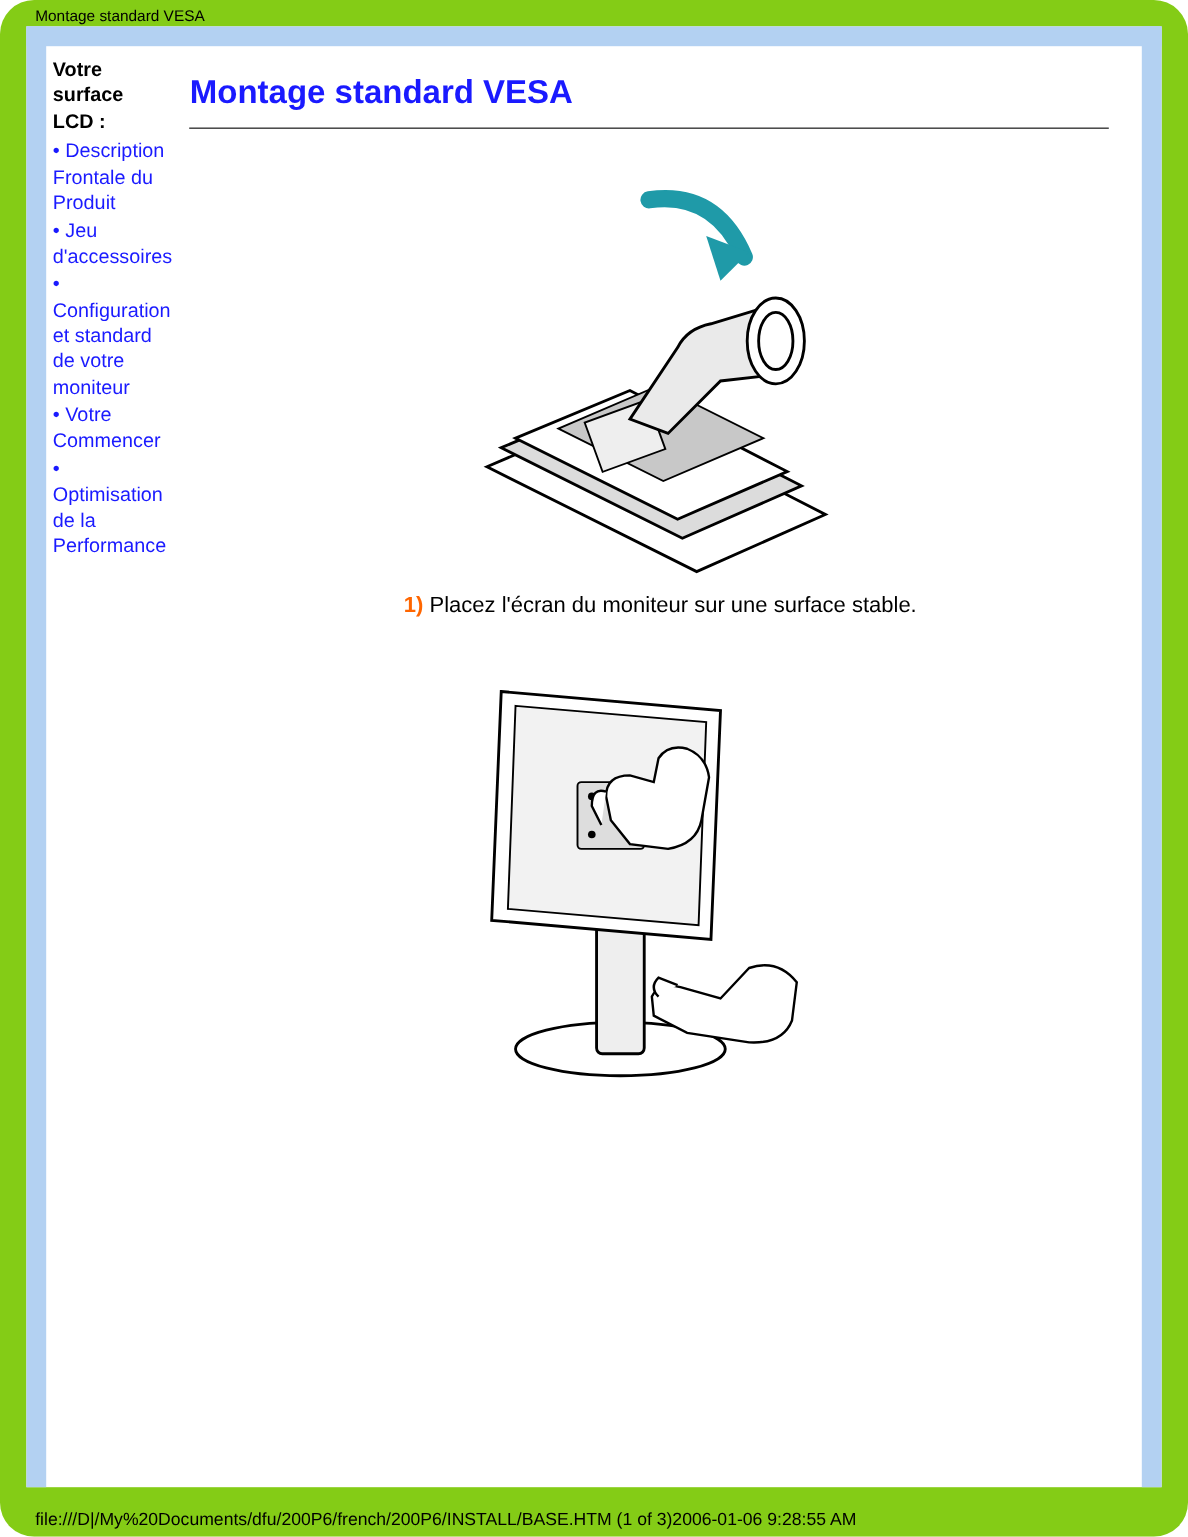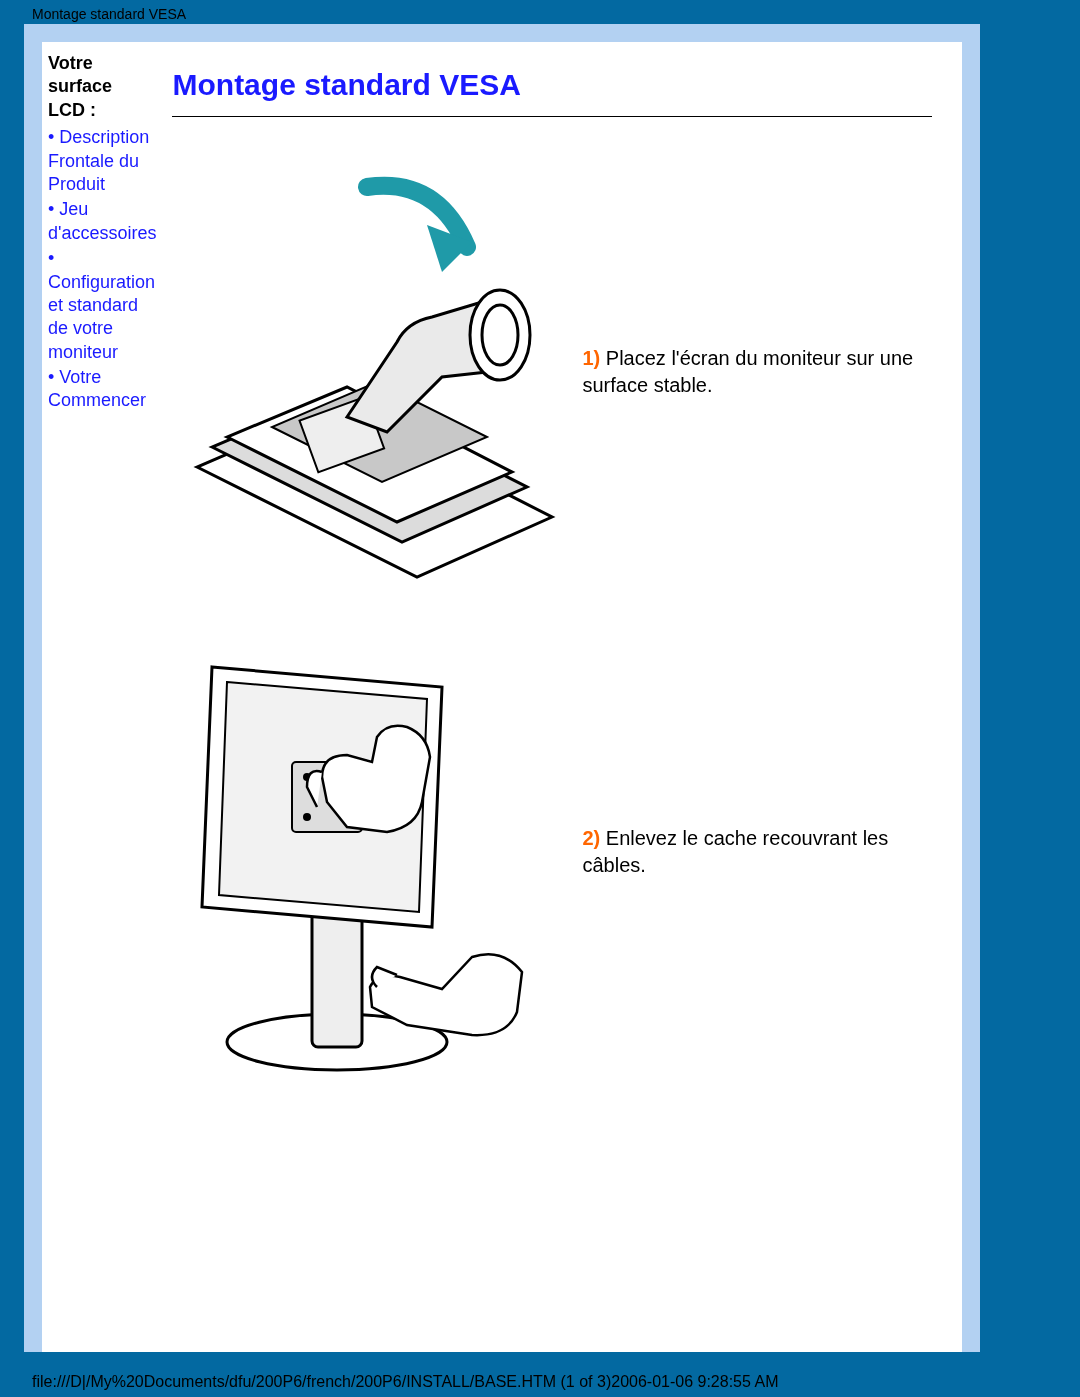--- a/index.html
+++ b/index.html
@@ -1,30 +1,30 @@
 <!DOCTYPE html>
 <html><head>
 <meta charset="utf-8">
 <style>
   html,body{margin:0;padding:0;background:#fff;font-family:Arial,Helvetica,sans-serif;}
-  .page{width:1080px;height:1397px;position:relative;background:#0369a1;}
+  .page{width:1080px;height:1397px;position:relative;background:#84cc16;border-radius:31px;}
   .header-title{position:absolute;left:32px;top:6px;font-size:14px;color:#000;}
-  .outer-frame{position:absolute;left:24px;top:24px;width:956px;height:1328px;
+  .outer-frame{position:absolute;left:24px;top:24px;width:1032px;height:1328px;
     border-left:18px solid #b3d1f2;border-top:18px solid #b3d1f2;border-right:18px solid #b3d1f2;
     box-sizing:border-box;background:#fff;}
   .inner{display:flex;flex-direction:row;width:100%;height:100%;}
   .sidebar{flex:0 0 120px;padding:10px 6px 0 6px;box-sizing:border-box;font-size:18px;line-height:1.3;}
   .sidebar-title{font-weight:bold;color:#000;margin-bottom:4px;}
   .bullet{color:#1a1aff;margin-top:2px;}
   .bullet .dot{color:#1a1aff;}
   .bullet a{color:#1a1aff;text-decoration:none;}
   .main{flex:1;padding:10px 30px 0 10px;box-sizing:border-box;}
   .main-title{color:#1a1aff;font-size:30px;font-weight:bold;margin:16px 0 14px 0;}
   hr.rule{border:none;border-top:1px solid #000;margin:0 0 30px 0;}
-  .step-row{display:flex;flex-direction:row;align-items:center;margin-bottom:30px;}
+  .step-row{display:flex;flex-direction:column;align-items:center;margin-bottom:30px;}
   .step-img{flex:0 0 390px;height:450px;box-sizing:border-box;background:#fff;
     display:flex;align-items:center;justify-content:center;}
   .step-img svg{width:100%;height:100%;}
   .step-text{flex:1;font-size:20px;color:#000;line-height:1.35;padding-left:20px;}
   .step-num{color:#ff6600;font-weight:bold;}
   .footer{position:absolute;left:32px;bottom:6px;font-size:16px;color:#000;}
 </style>
 </head>
 <body>
 
@@ -49,20 +49,24 @@
           <span class="dot">•</span>
           <a href="#">Jeu d'accessoires</a>
         </div>
         <div class="bullet">
           <span class="dot">•</span>
           <a href="#">Configuration et standard de votre moniteur</a>
         </div>
         <div class="bullet">
           <span class="dot">•</span>
           <a href="#">Votre Commencer</a>
+        </div>
+        <div class="bullet">
+          <span class="dot">•</span>
+          <a href="#">Optimisation de la Performance</a>
         </div>
       </div>
 
       <div class="main">
         <div class="main-title">Montage standard VESA</div>
         <hr class="rule">
 
         <div class="step-row">
           <div class="step-img">
             <svg viewBox="0 0 390 450">
@@ -100,23 +104,20 @@
               <g stroke="#000" stroke-width="2.5" fill="#fff">
                 <path d="M205 110 Q215 95 235 100 Q255 108 258 130 L250 175 Q245 200 215 205 L175 200 L155 175 L150 150 Q150 128 175 128 L200 135 Z"></path>
                 <path d="M150 145 Q135 140 135 160 L145 180"></path>
               </g>
               <g stroke="#000" stroke-width="2.5" fill="#fff">
                 <path d="M300 330 Q330 320 350 345 L345 385 Q335 410 300 408 L235 398 L200 380 L198 360 Q205 345 228 350 L270 362 Z"></path>
                 <path d="M205 360 Q195 350 205 340 L225 348"></path>
               </g>
             </svg>
           </div>
-          <div class="step-text">
-            <span class="step-num">2)</span><span> Enlevez le cache recouvrant les câbles.</span>
-          </div>
         </div>
 
       </div>
     </div>
   </div>
 
   <div class="footer">file:///D|/My%20Documents/dfu/200P6/french/200P6/INSTALL/BASE.HTM (1 of 3)2006-01-06 9:28:55 AM</div>
 </div>
 
 </body></html>

